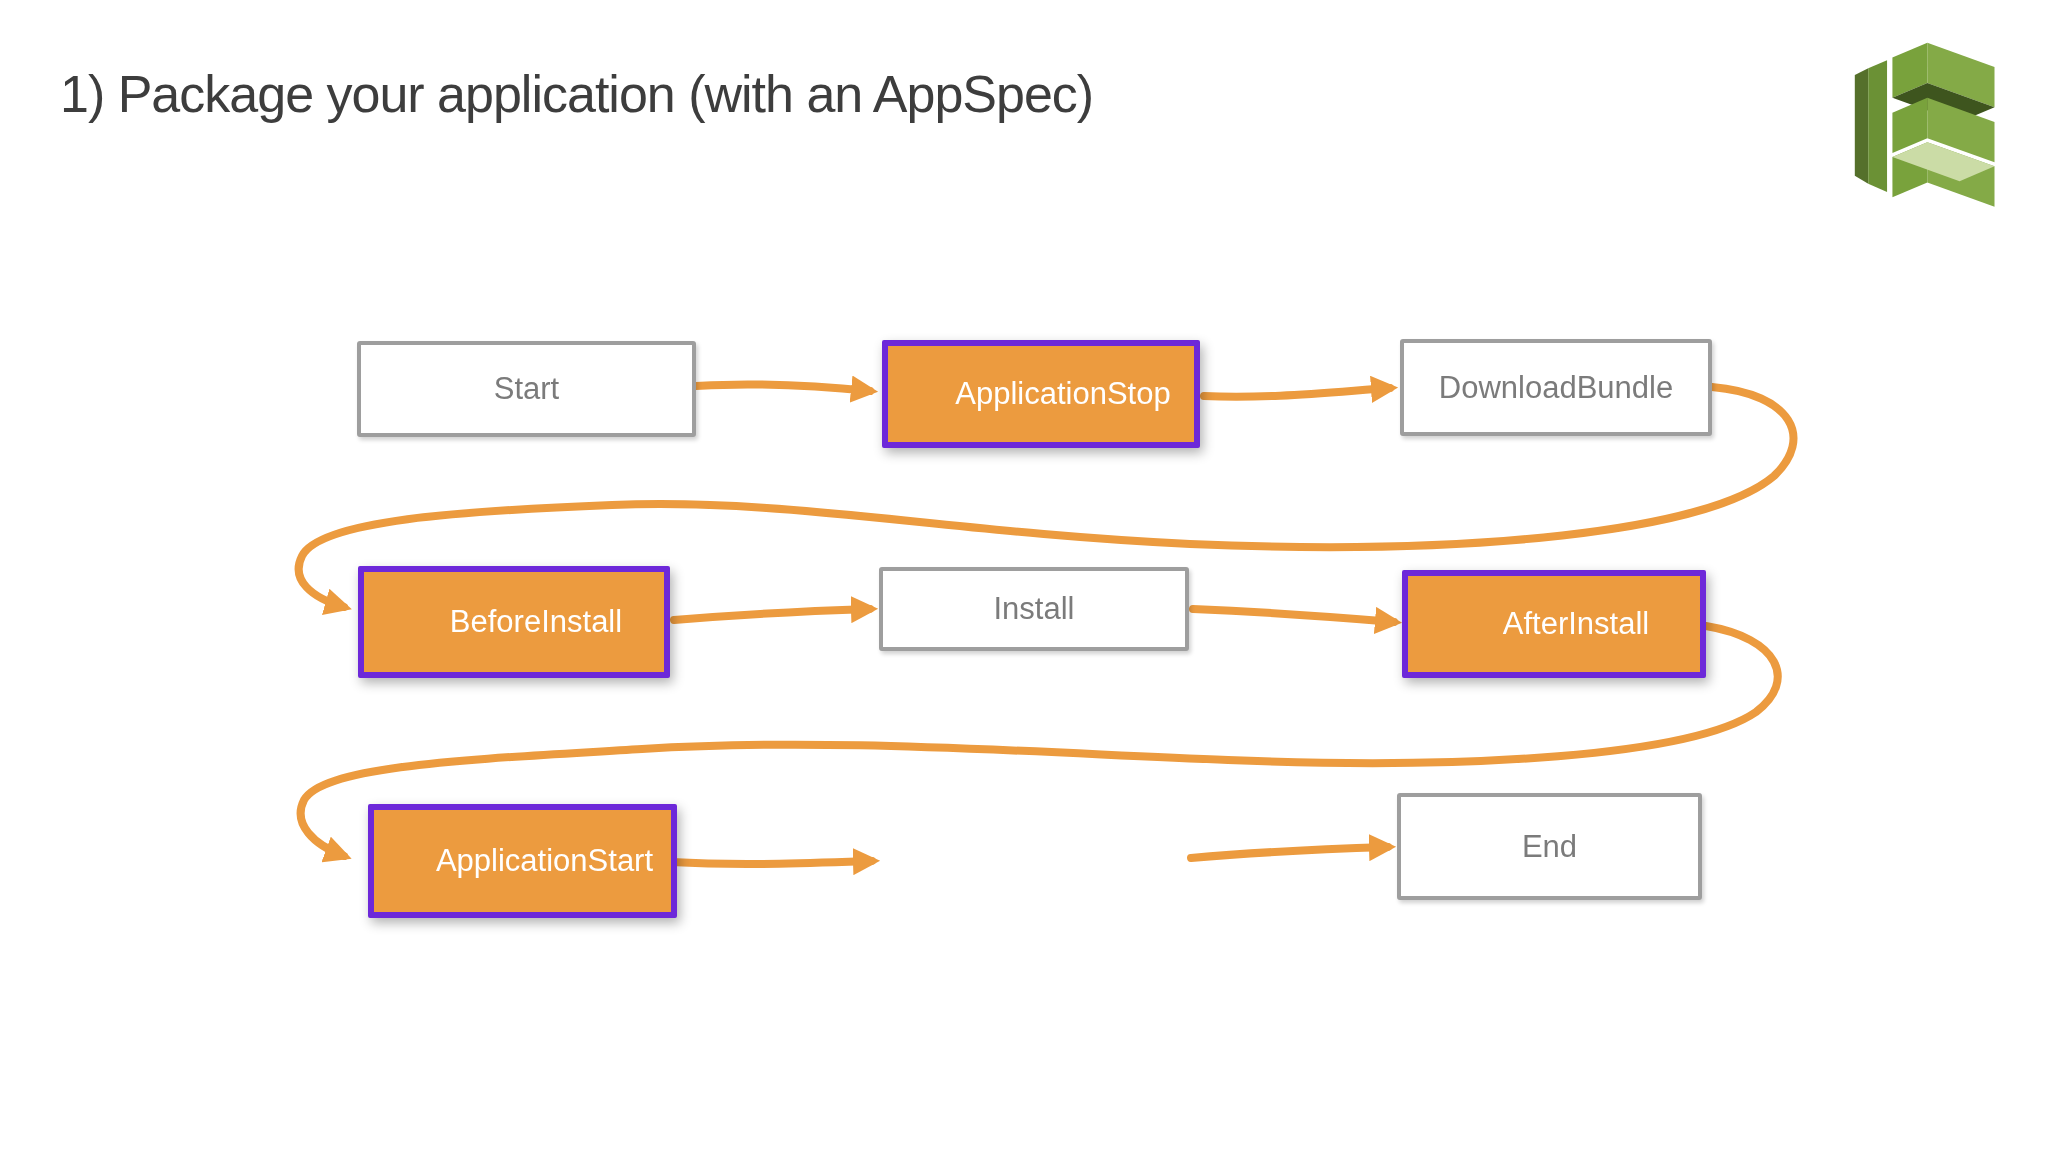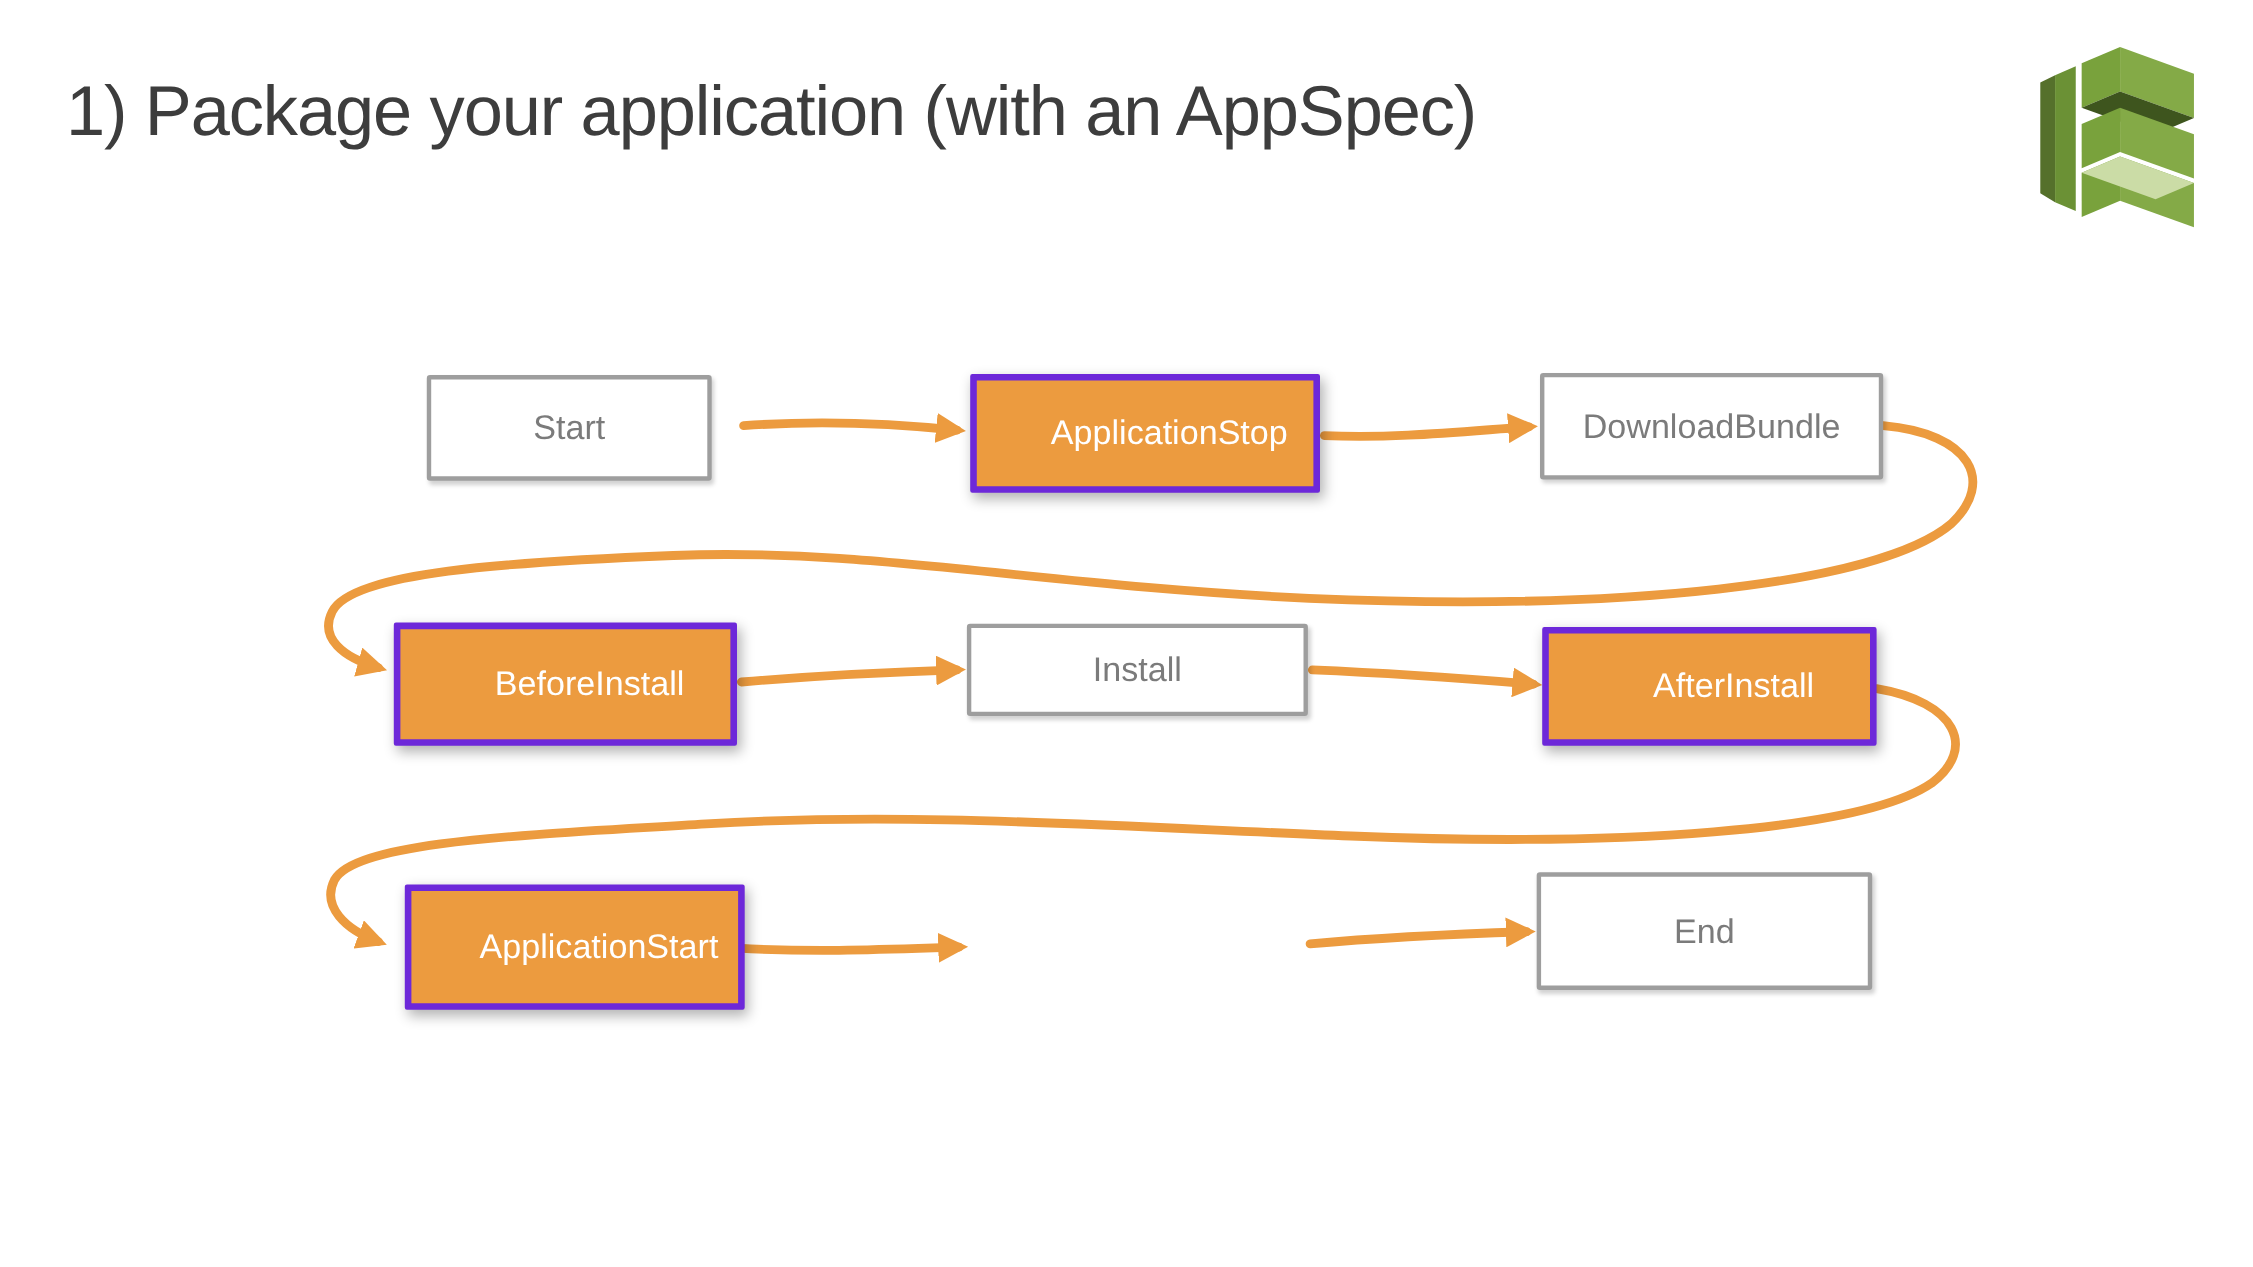--- a/index.html
+++ b/index.html
@@ -14,21 +14,21 @@
   body{
     background:var(--background);
     font-family:"Liberation Sans","DejaVu Sans",sans-serif;
     position:relative;
   }
   .slide{position:absolute;inset:0;background:var(--background);}
 
   .slide-title{
     position:absolute;
     left:60px;top:64px;
-    font-size:64px;
+    font-size:52px;
     font-weight:400;
     color:var(--title-gray);
     letter-spacing:-1px;
     white-space:nowrap;
   }
 
   .logo{position:absolute;left:1848px;top:28px;width:156px;height:180px;}
 
   svg.arrows{
     position:absolute;inset:0;width:2048px;height:1152px;
@@ -58,21 +58,21 @@
   }
   .node.highlight{
     background:var(--accent-orange);
     border:6px solid #6d28d9;
     border-radius:2px;
     color:#fff;
     box-shadow:3px 5px 12px rgba(0,0,0,0.30);
     padding-left:44px;
   }
 
-  #node-start            {left:357px;  top:341px; width:259px; height:96px;margin-left:31px;}
+  #node-start            {left:357px;  top:341px; width:339px; height:96px;}
   #node-application-stop {left:882px;  top:340px; width:318px; height:108px;}
   #node-download-bundle  {left:1400px; top:339px; width:312px; height:97px;}
   #node-before-install   {left:358px;  top:566px; width:312px; height:112px;}
   #node-install          {left:879px;  top:567px; width:310px; height:84px;}
   #node-after-install    {left:1402px; top:570px; width:304px; height:108px;}
   #node-application-start{left:368px;  top:804px; width:309px; height:114px;}
   #node-validate-service {left:880px;  top:808px; width:307px; height:106px;}
   #node-end              {left:1397px; top:793px; width:305px; height:107px;}
 </style>
 </head>

